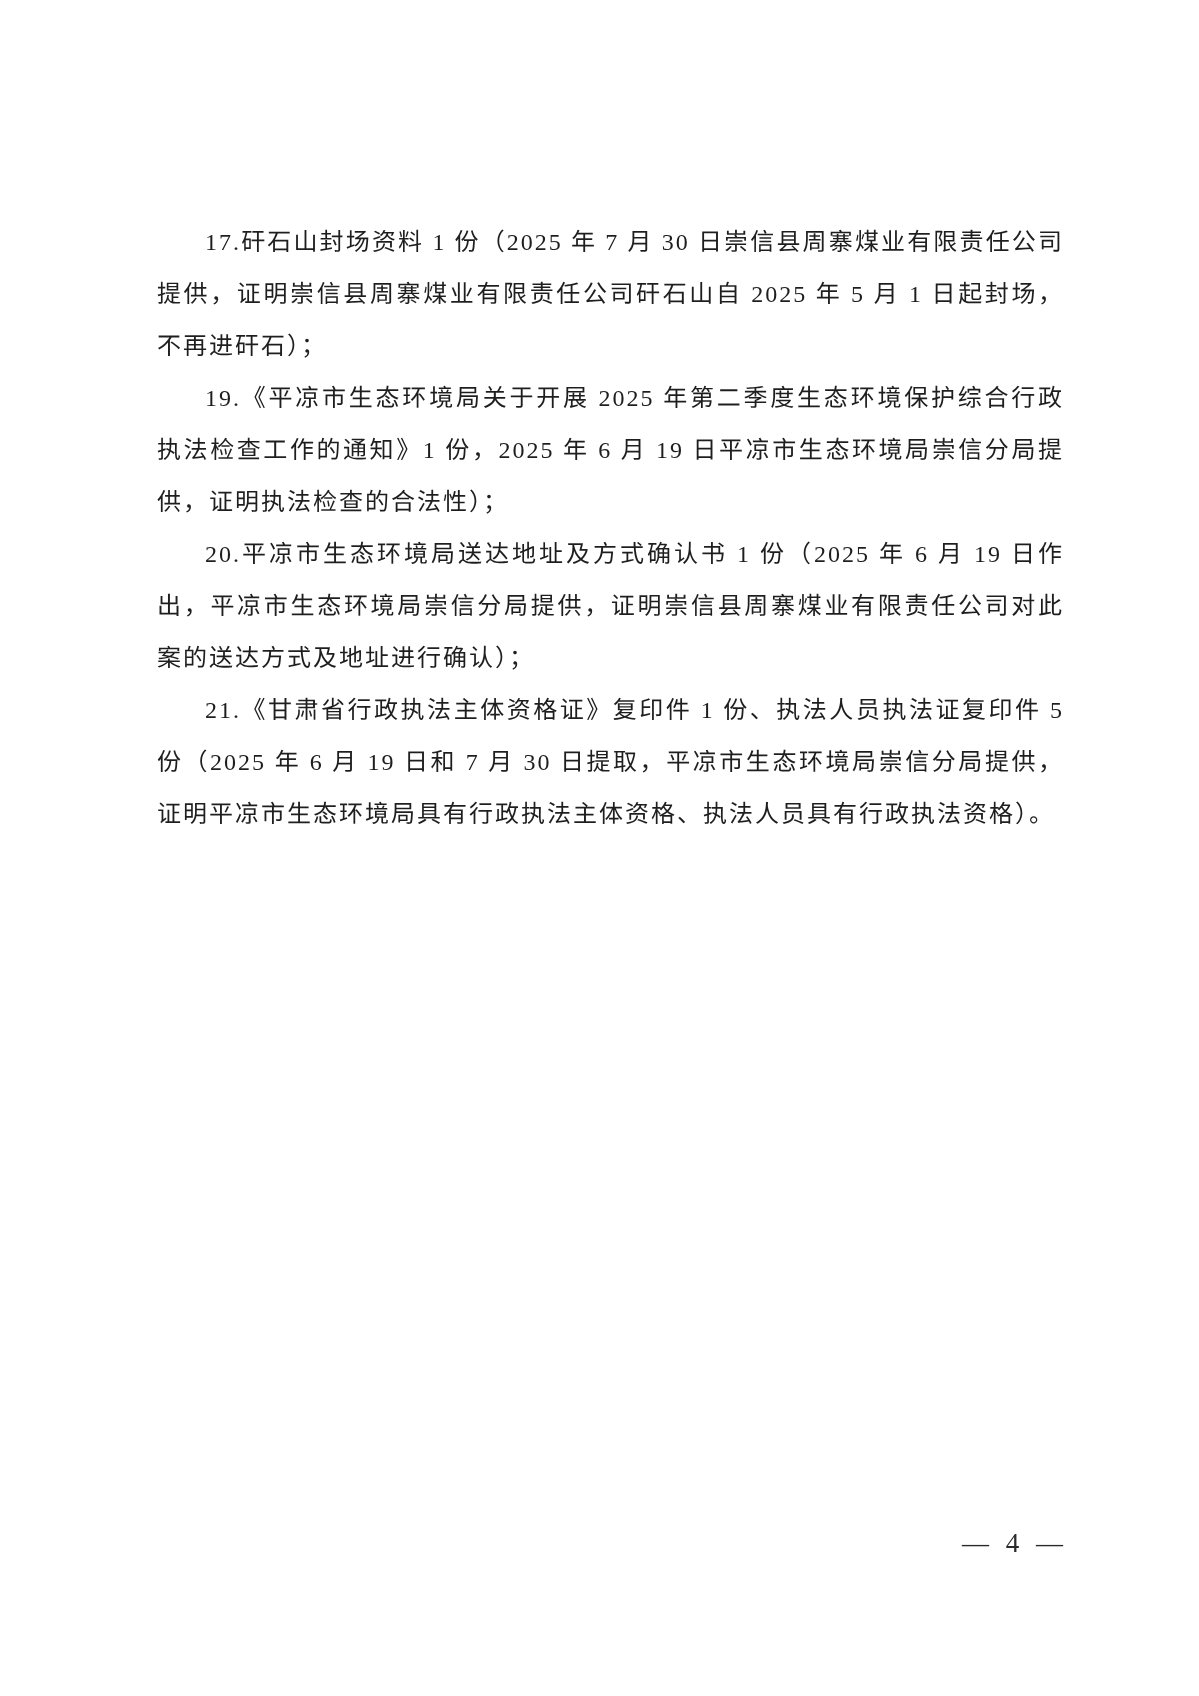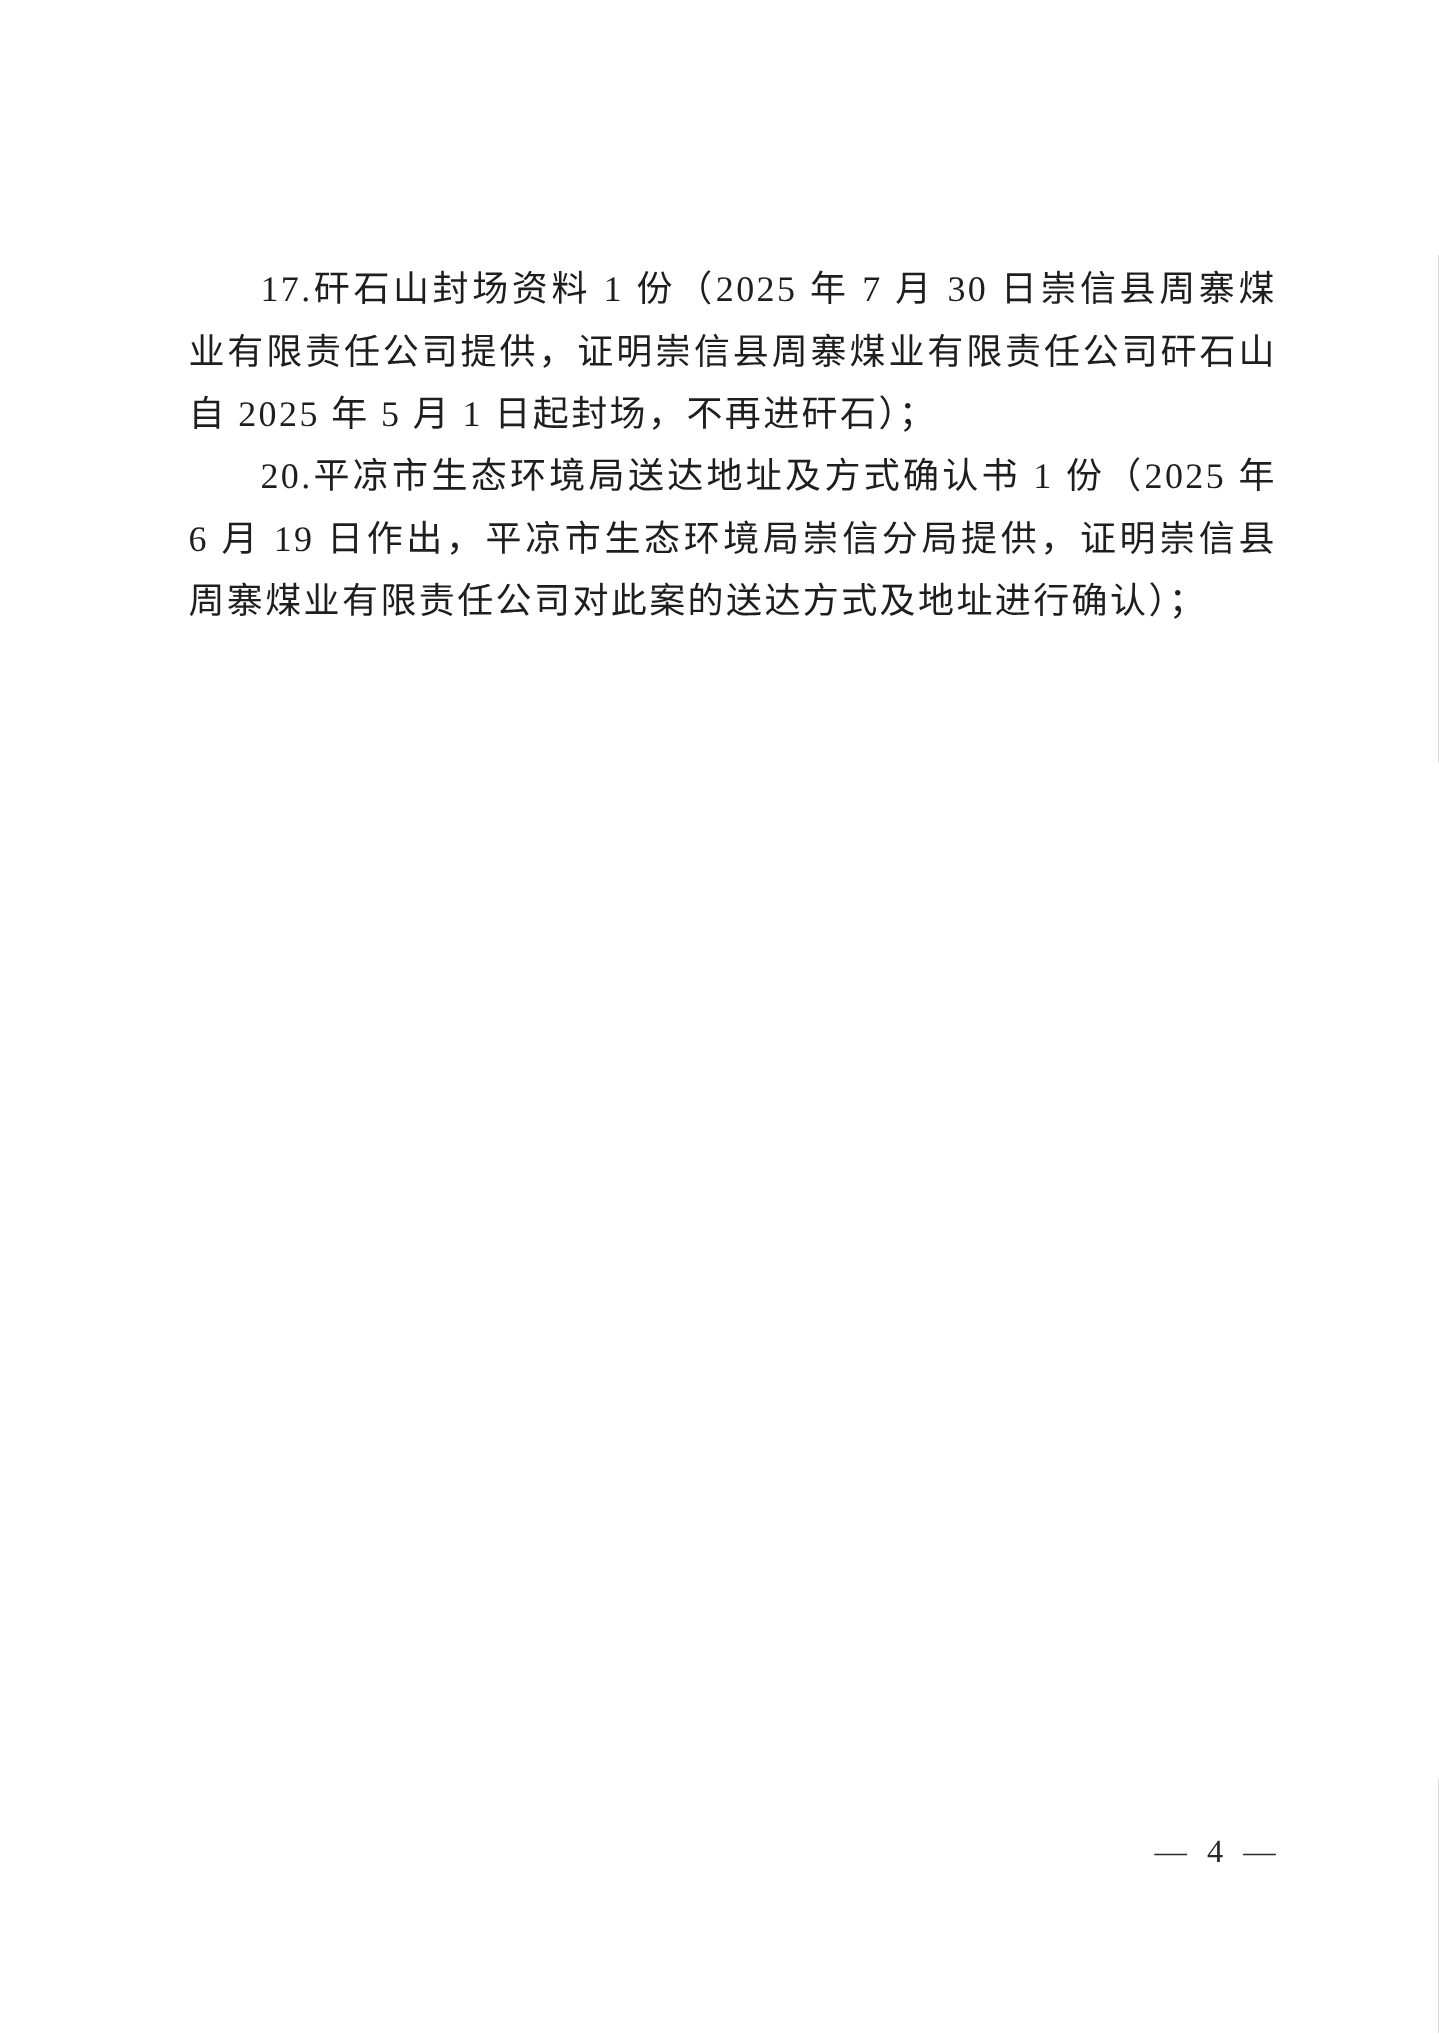--- a/index.html
+++ b/index.html
@@ -20,21 +20,21 @@
   .body-text {
     position: absolute;
     left: 157px;
     top: 216px;
     width: 907px;
   }
   .body-text p {
     margin: 0;
     padding: 0;
     text-indent: 2em;
-    font-size: 30px;
+    font-size: 24px;
     line-height: 52px;
     letter-spacing: 2px;
     text-align: justify;
     text-align-last: left;
     word-break: break-all;
   }
   .page-footer {
     position: absolute;
     top: 1528px;
     left: 955px;
@@ -47,19 +47,21 @@
     color: #2a2a2a;
     white-space: pre;
   }
 </style>
 </head>
 <body>
 
 <div class="sheet">
   <main class="body-text">
     <p>17.矸石山封场资料 1 份（2025 年 7 月 30 日崇信县周寨煤业有限责任公司提供，证明崇信县周寨煤业有限责任公司矸石山自 2025 年 5 月 1 日起封场，不再进矸石）；</p>
+    <p>19.《平凉市生态环境局关于开展 2025 年第二季度生态环境保护综合行政执法检查工作的通知》1 份，2025 年 6 月 19 日平凉市生态环境局崇信分局提供，证明执法检查的合法性）；</p>
     <p>20.平凉市生态环境局送达地址及方式确认书 1 份（2025 年 6 月 19 日作出，平凉市生态环境局崇信分局提供，证明崇信县周寨煤业有限责任公司对此案的送达方式及地址进行确认）；</p>
+    <p>21.《甘肃省行政执法主体资格证》复印件 1 份、执法人员执法证复印件 5 份（2025 年 6 月 19 日和 7 月 30 日提取，平凉市生态环境局崇信分局提供，证明平凉市生态环境局具有行政执法主体资格、执法人员具有行政执法资格）。</p>
   </main>
 
   <footer class="page-footer">
     <span class="page-number">— 4 —</span>
   </footer>
 </div>
 
 </body></html>

